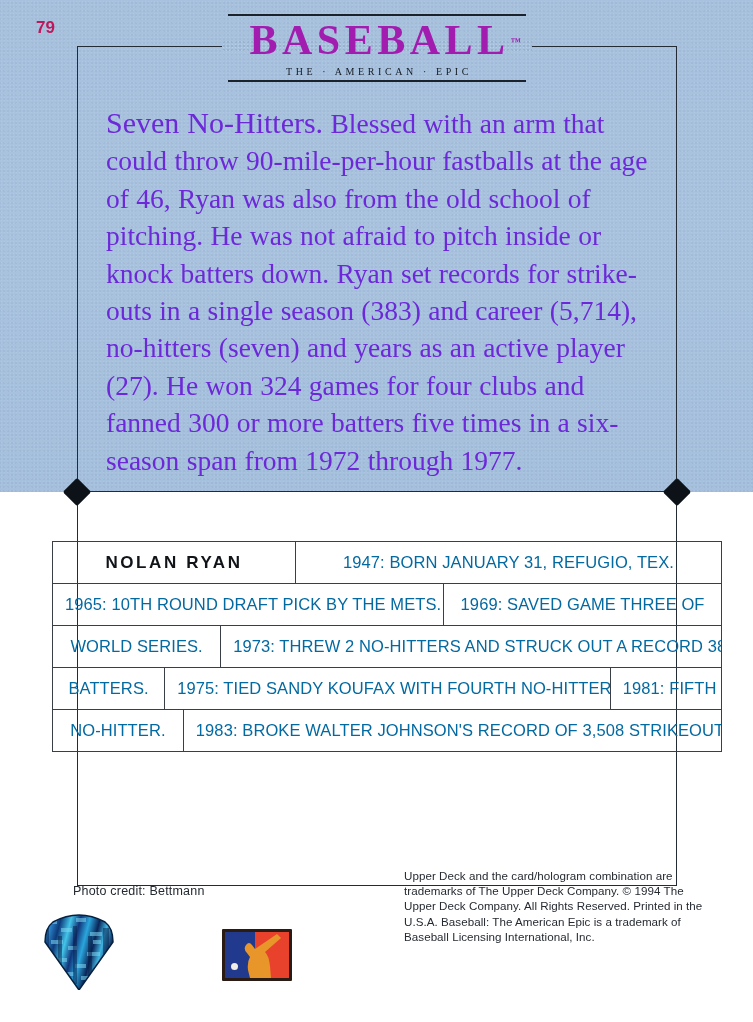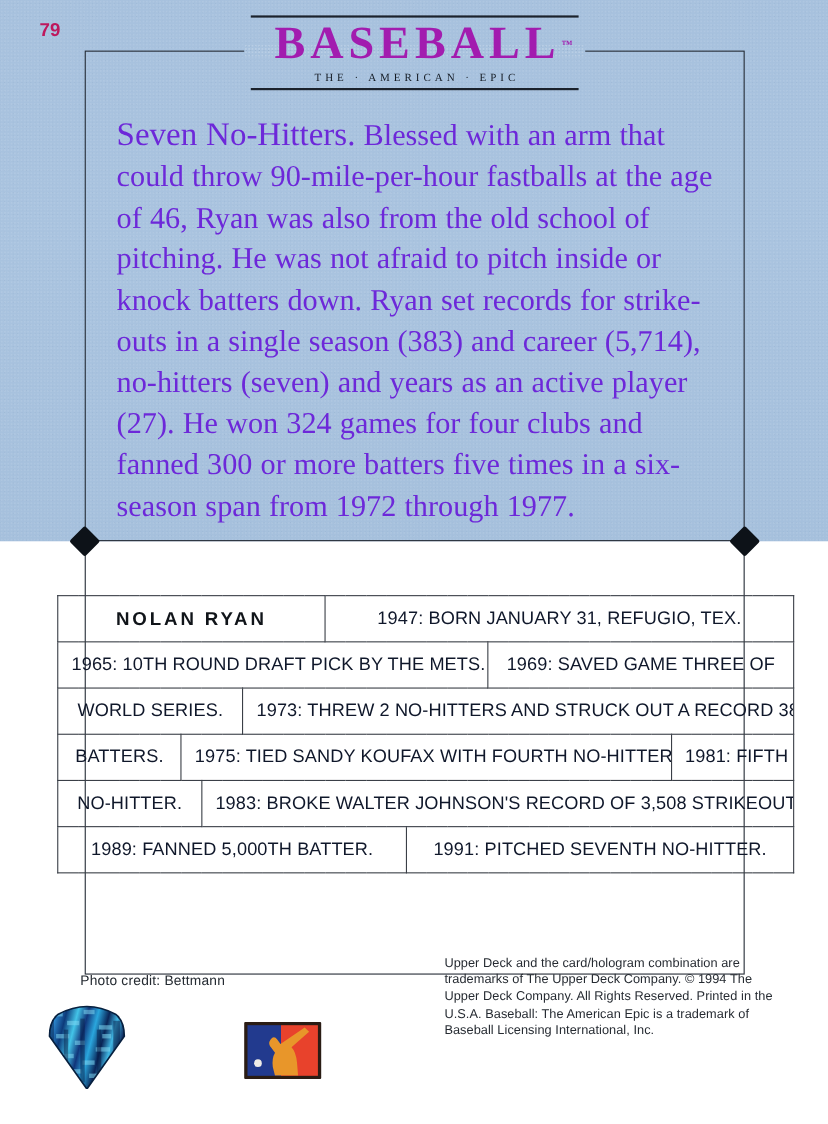--- a/index.html
+++ b/index.html
@@ -164,21 +164,21 @@
     border-collapse:collapse;
     table-layout:fixed;
     margin-left:10px;
   }
   .timeline td {
     border:1.1px solid #3a3f47;
     height:42px;
     padding:0 12px;
     font-family:"Liberation Sans", sans-serif;
     font-size:16.5px;
-    color:#0f172a;
+    color:#0369a1;
     letter-spacing:.1px;
     white-space:nowrap;
     overflow:hidden;
     vertical-align:middle;
   }
   .timeline td.center  { text-align:center; }
   .timeline td.name {
     font-weight:bold;
     letter-spacing:2.6px;
     font-size:17px;
@@ -292,24 +292,20 @@
         <td class="center" colspan="27">1973: THREW 2 NO-HITTERS AND STRUCK OUT A RECORD 383</td>
       </tr>
       <tr>
         <td class="center" colspan="6">BATTERS.</td>
         <td class="center" colspan="24">1975: TIED SANDY KOUFAX WITH FOURTH NO-HITTER.</td>
         <td class="center" colspan="6">1981: FIFTH</td>
       </tr>
       <tr>
         <td class="center" colspan="7">NO-HITTER.</td>
         <td class="center" colspan="29">1983: BROKE WALTER JOHNSON'S RECORD OF 3,508 STRIKEOUTS.</td>
-      </tr>
-      <tr>
-        <td class="center" colspan="17">1989: FANNED 5,000TH BATTER.</td>
-        <td class="center" colspan="19">1991: PITCHED SEVENTH NO-HITTER.</td>
       </tr>
     </tbody>
   </table>
 
   <div class="photo-credit">Photo credit: Bettmann</div>
 
   <div class="holo">
     <svg class="holo-shape" viewBox="0 0 72 84">
       <defs>
         <linearGradient id="hg" x1="0" y1="0" x2="1" y2="0.3">

